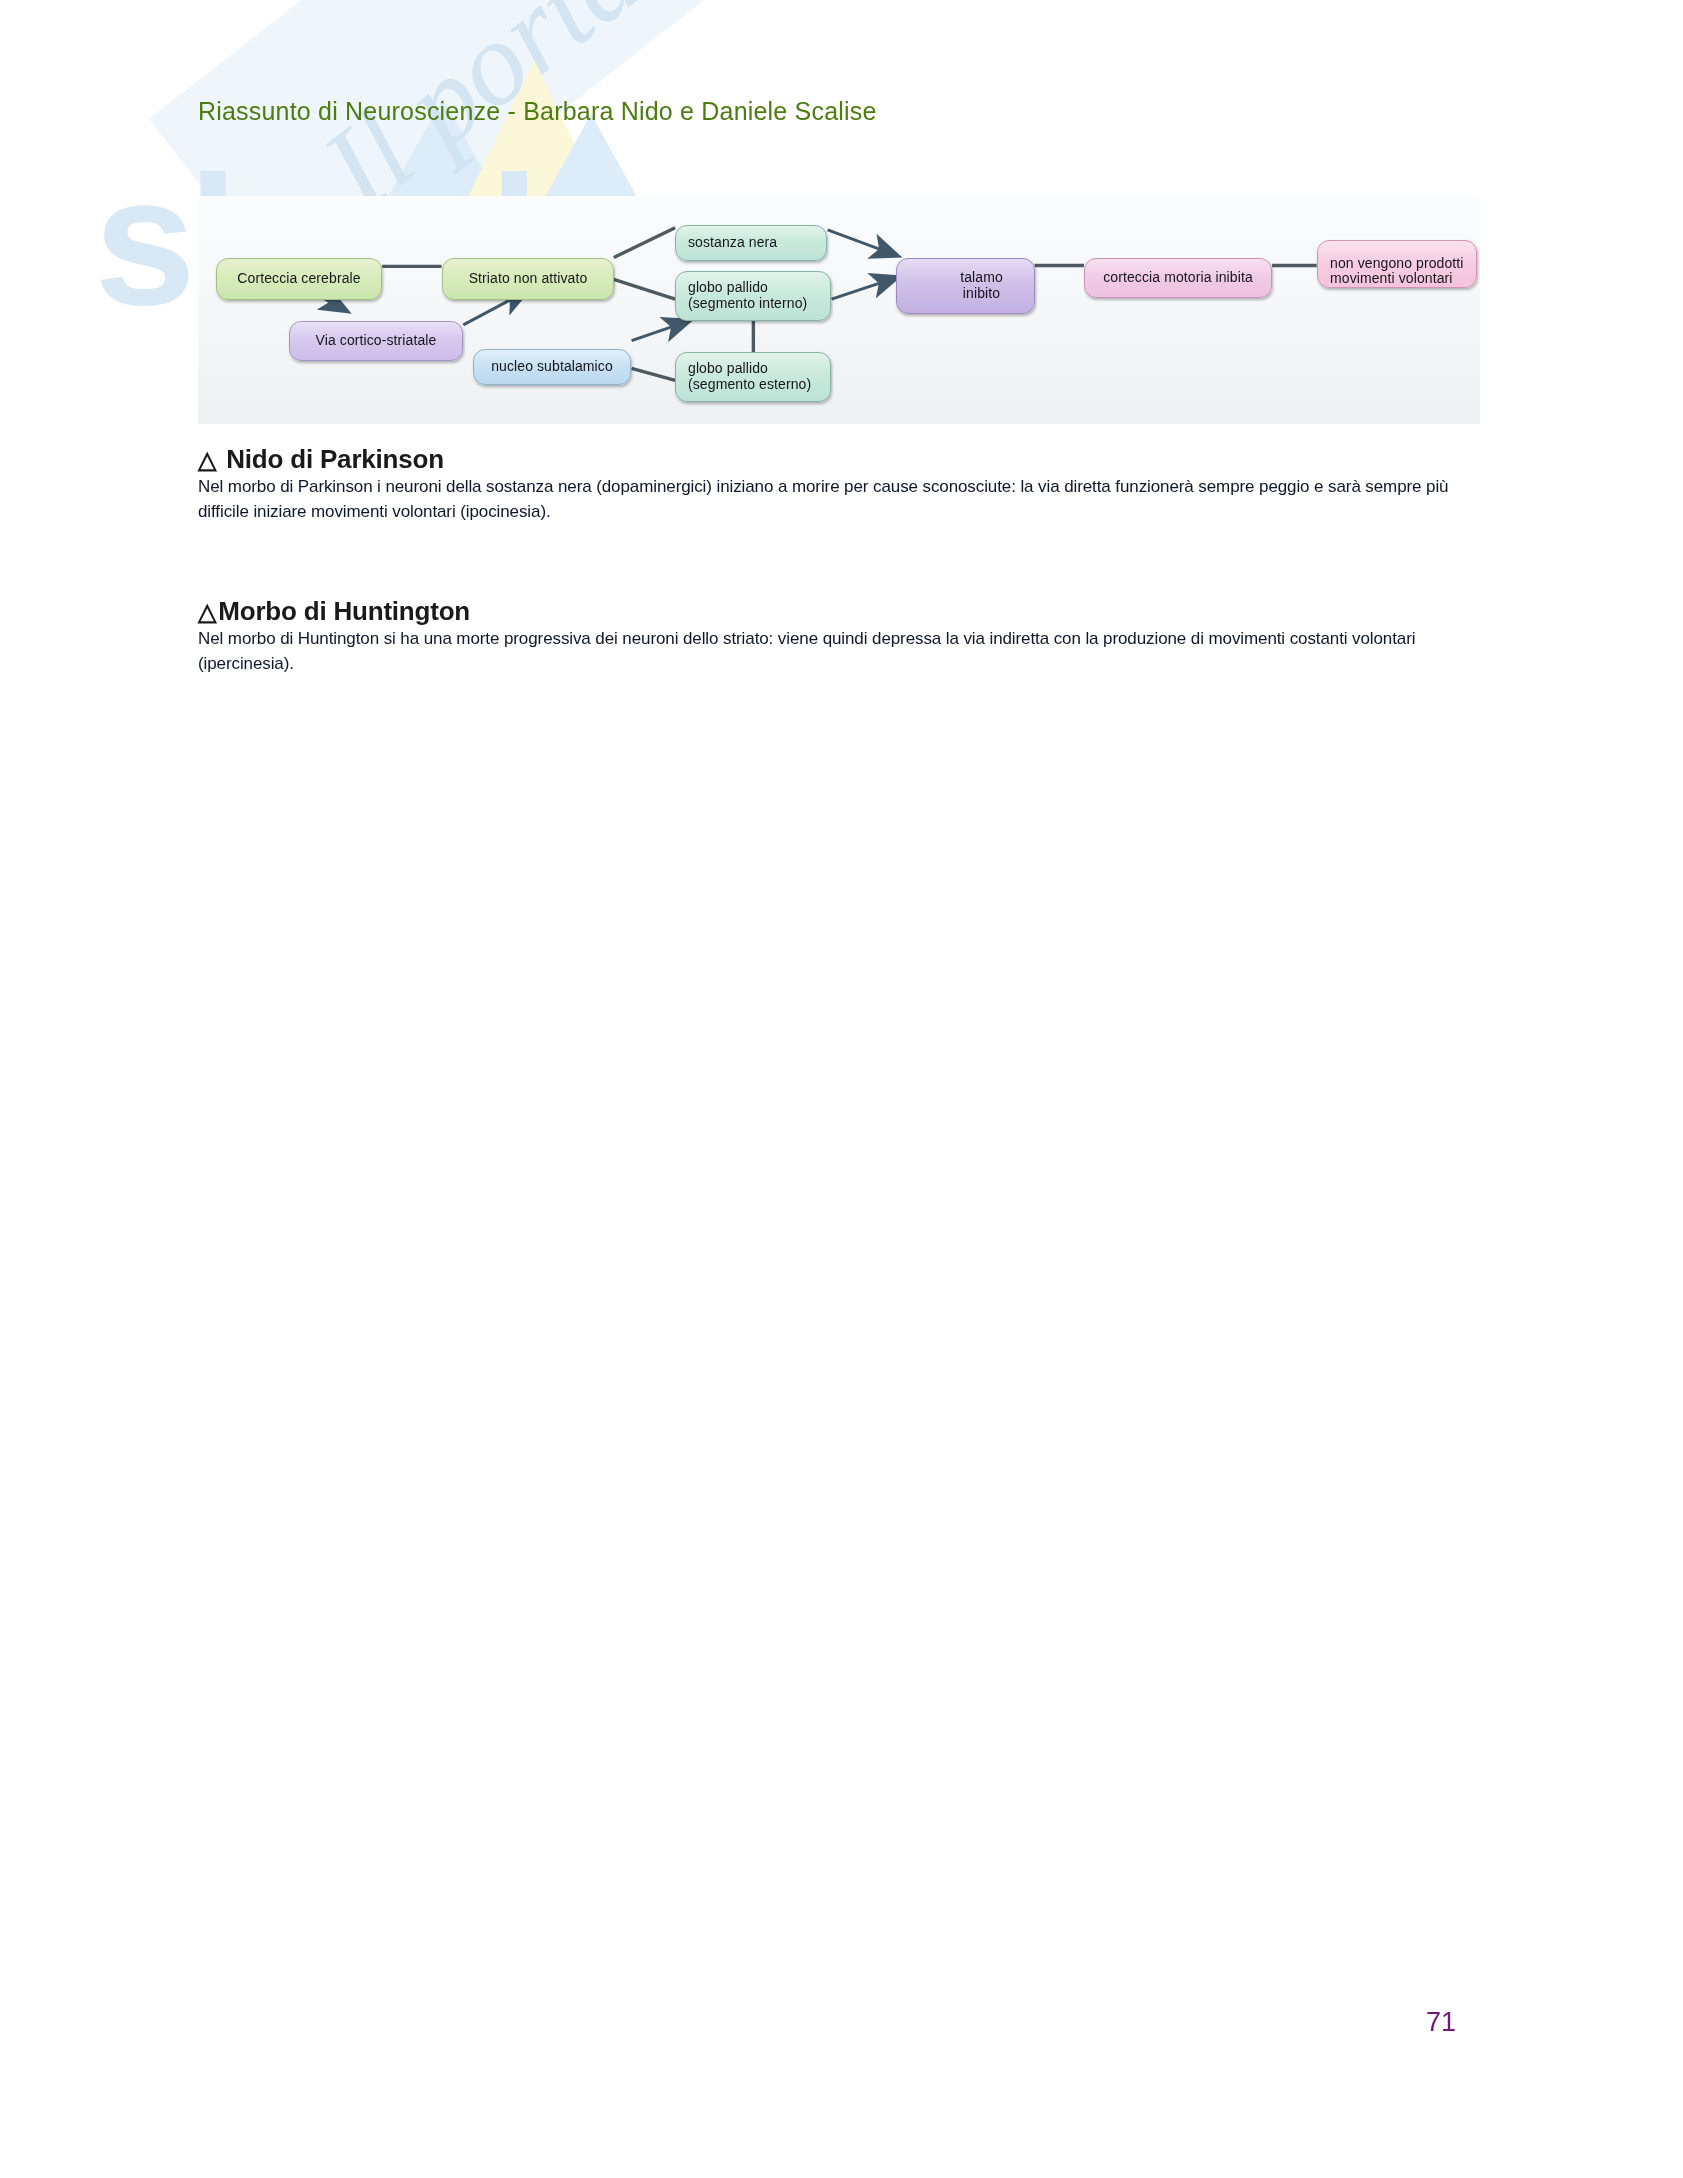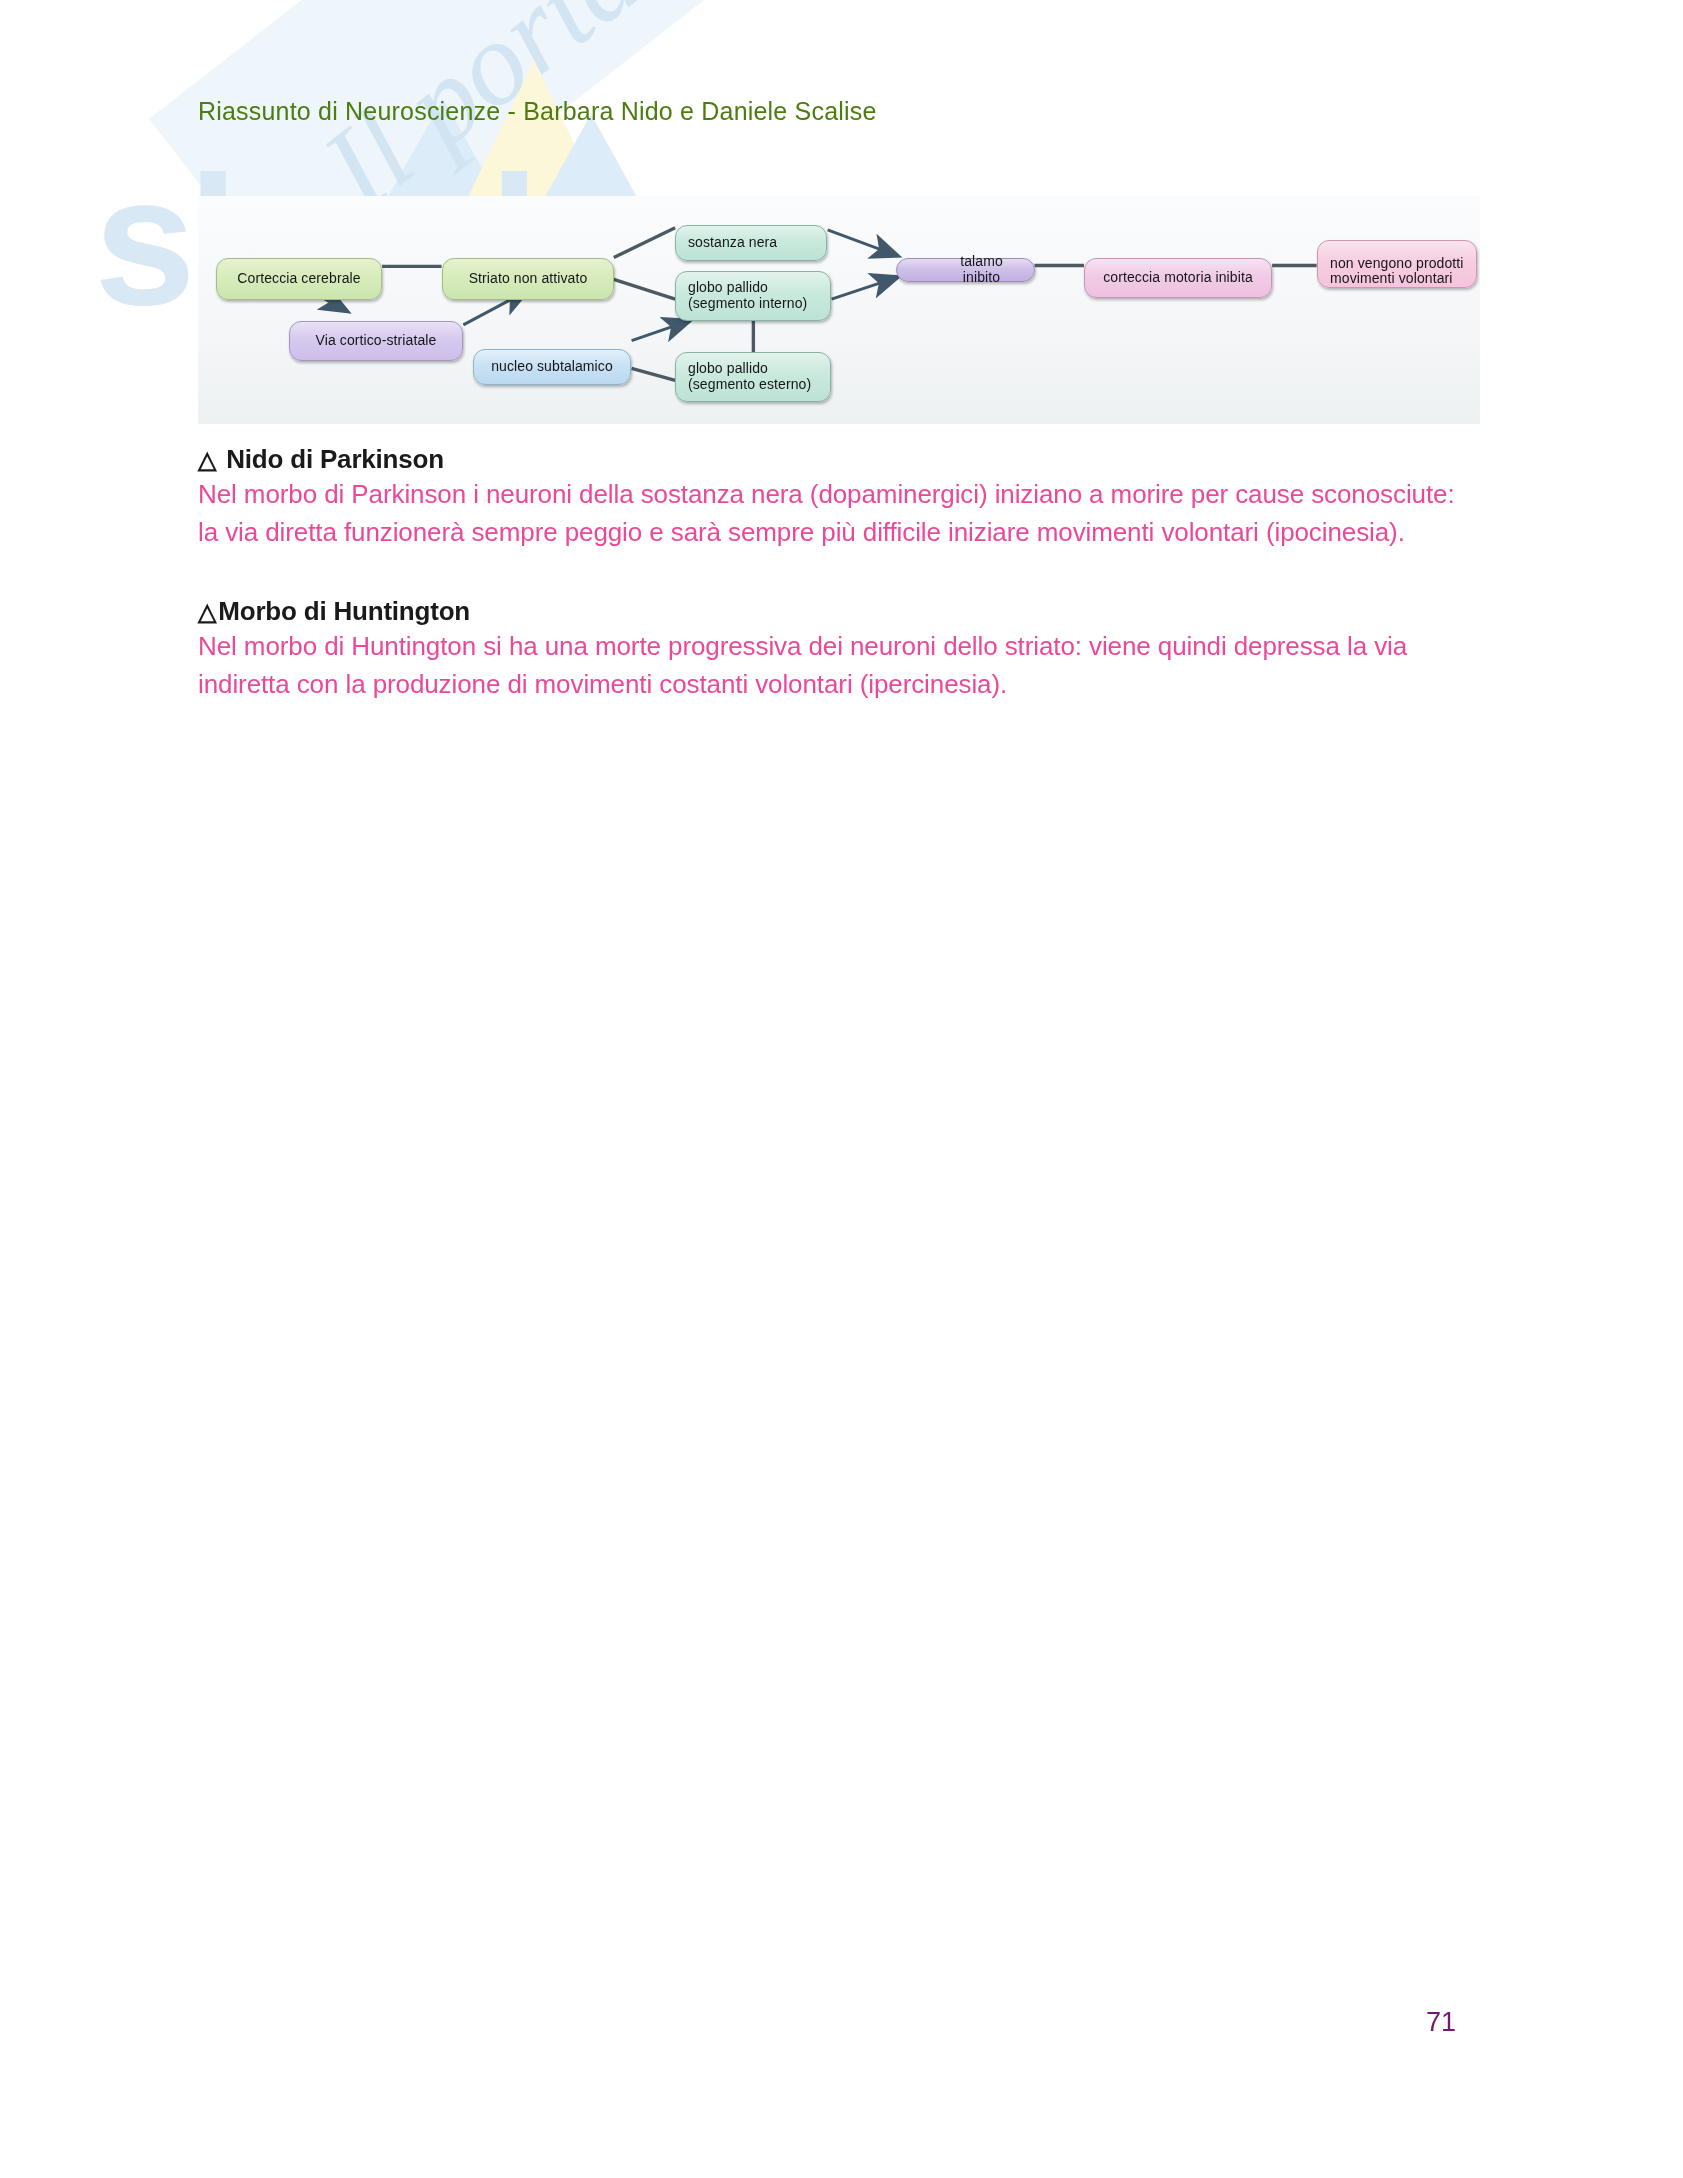--- a/index.html
+++ b/index.html
@@ -169,21 +169,21 @@
   .g-pink2 {
     background: linear-gradient(180deg,#fae4ee 0%, #f6cde1 45%, #f4c4dc 100%);
     border: 1px solid #cf95b2;
     align-items: flex-end;
   }
 
   .n-corteccia   { left: 18px;  top: 50px;  width: 166px; height: 42px; }
   .n-striato     { left: 244px; top: 50px;  width: 172px; height: 42px; }
   .n-sostanza    { left: 477px; top: 29px;  width: 152px; height: 36px; }
   .n-gpi         { left: 477px; top: 75px;  width: 156px; height: 50px; }
-  .n-talamo      { left: 698px; top: 50px;  width: 139px; height: 24px; padding-left: 44px; }
+  .n-talamo      { left: 698px; top: 50px;  width: 139px; height: 56px; padding-left: 44px; }
   .n-cortmot     { left: 886px; top: 50px;  width: 188px; height: 40px; }
   .n-nonmov      { left: 1119px; top: 44px; width: 160px; height: 48px; }
   .n-via         { left: 91px;  top: 113px; width: 174px; height: 40px; }
   .n-nucleo      { left: 275px; top: 141px; width: 158px; height: 36px; }
   .n-gpe         { left: 477px; top: 156px; width: 156px; height: 50px; }
 
   .dsvg {
     position: absolute;
     left: 0; top: 0;
     width: 1282px;
@@ -208,22 +208,22 @@
   }
   .tri-bullet {
     display: inline-block;
     font-size: 24px;
     line-height: 1;
     color: #1a1a1a;
     margin-right: 10px;
   }
   .tri-bullet.tight { margin-right: 2px; }
   .para {
-    font-size: 26px;
-    color: #ec4899;
+    font-size: 17px;
+    color: #0f172a;
     line-height: 1.47;
     letter-spacing: -0.1px;
   }
   .b1 { top: 444px; }
   .b2 { top: 596px; }
 
   .page-number {
     position: absolute;
     left: 1426px;
     top: 2007px;

